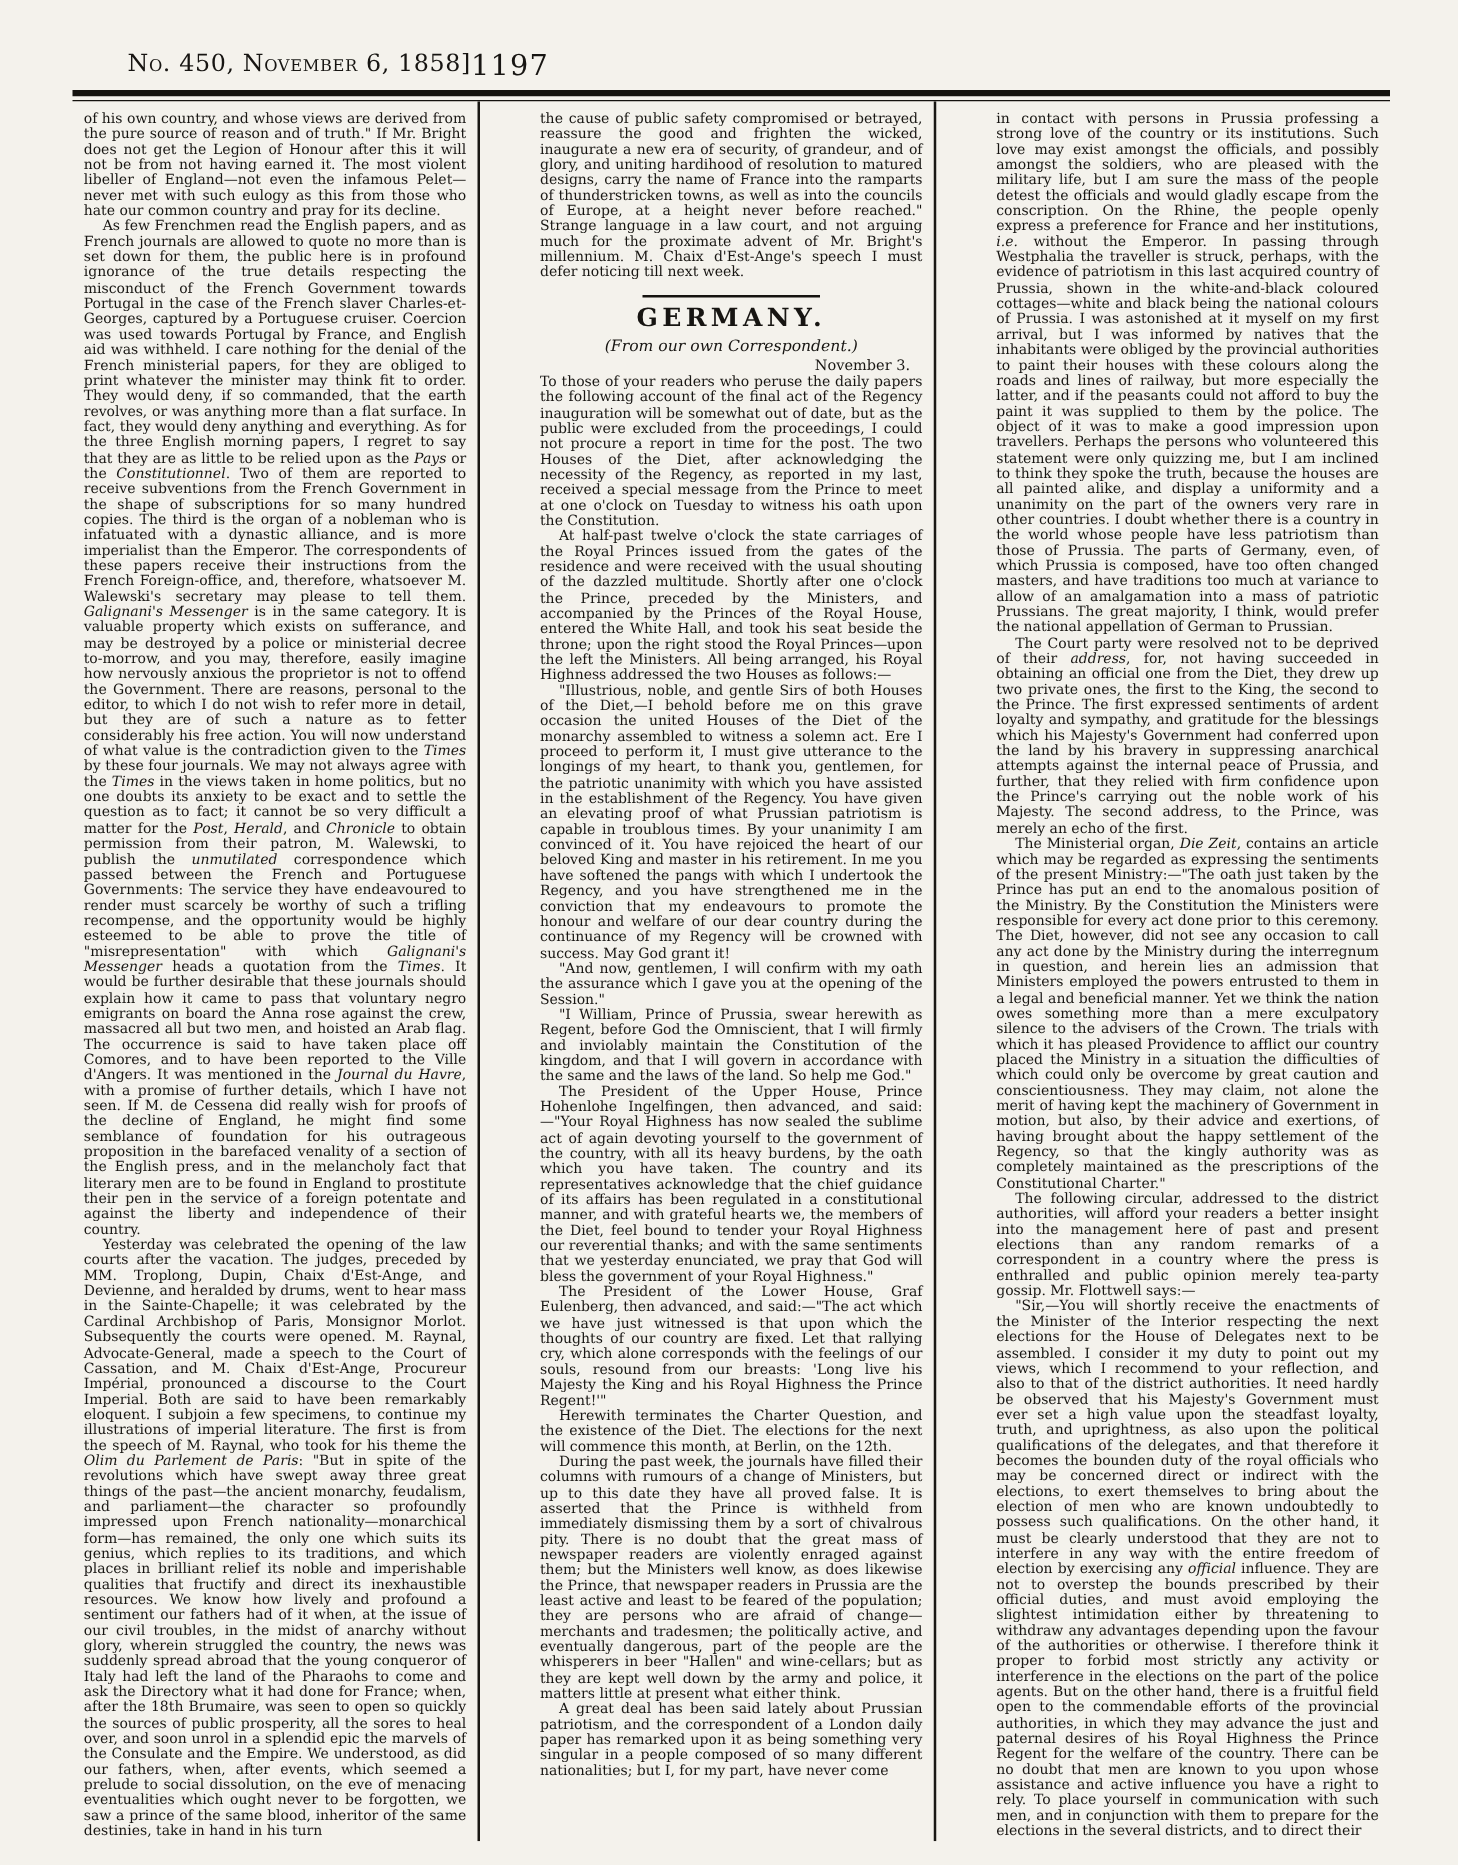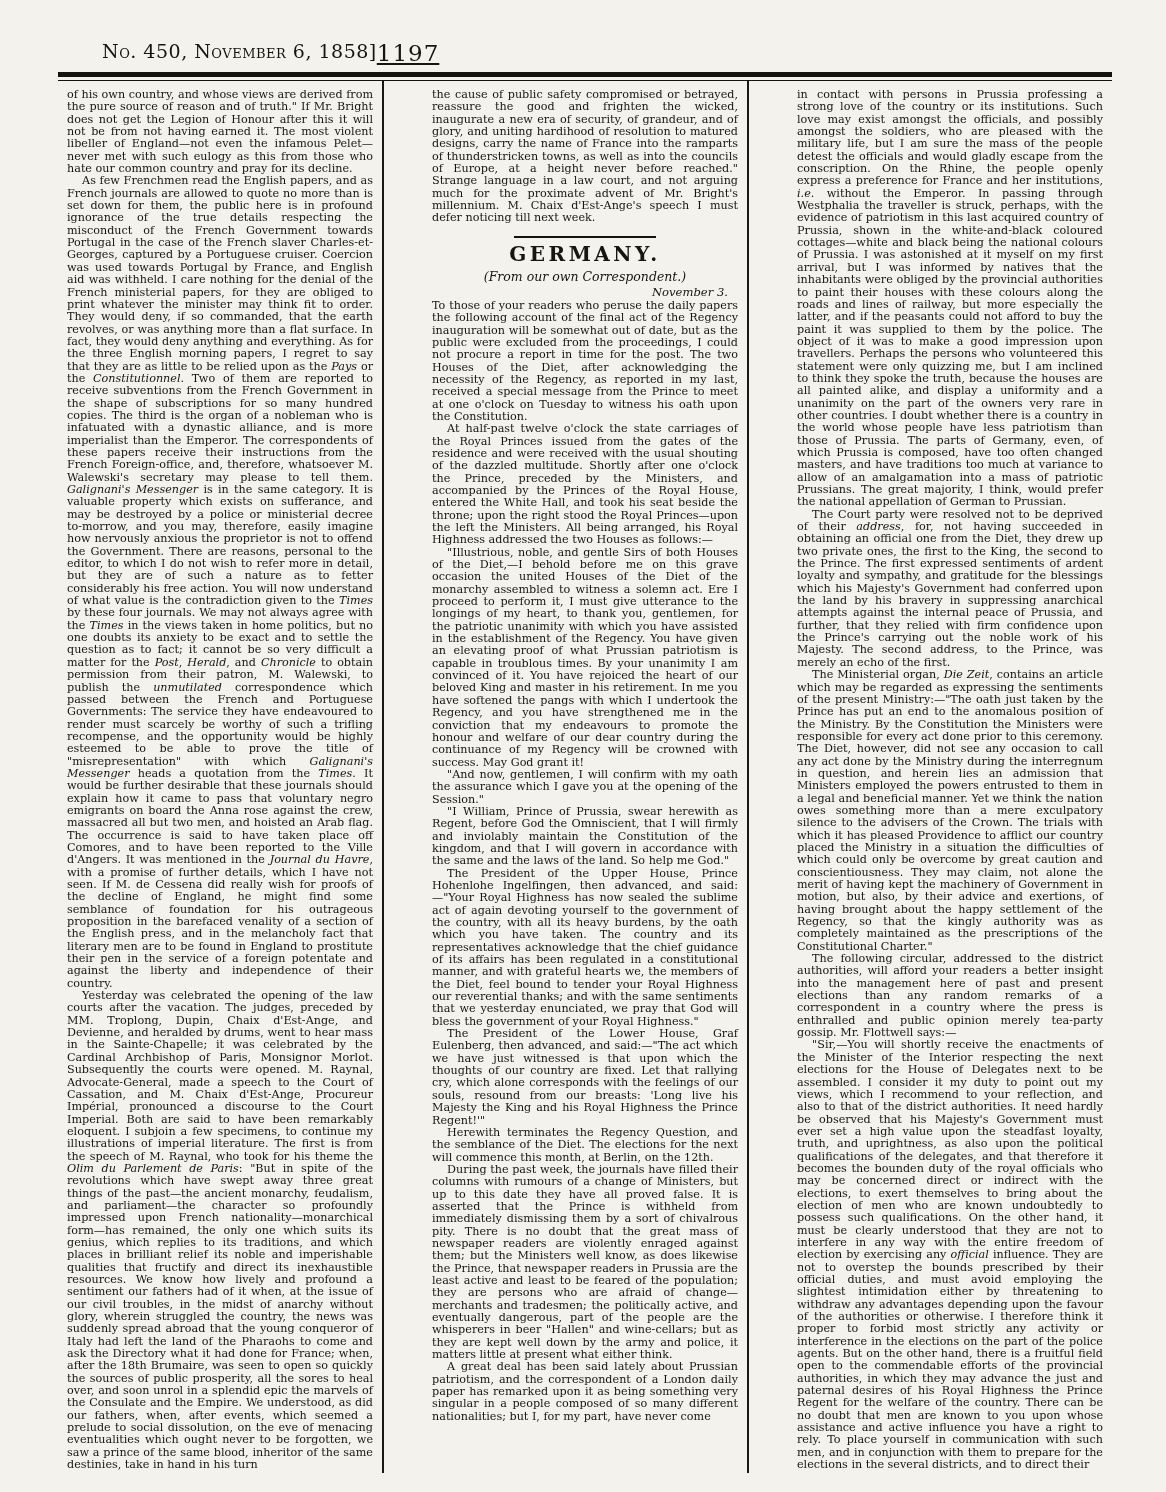--- a/index.html
+++ b/index.html
@@ -11,21 +11,21 @@
     position:relative;
   }
   .sheet{width:1166px;height:1492px;position:relative;}
   .header{
     display:flex;align-items:flex-start;
     padding:40px 56px 6px 62px;
     margin-left:40px;
   }
   .issue{font-size:19px;font-variant:small-caps;letter-spacing:0.5px;white-space:nowrap;}
   .masthead{flex:1;text-align:center;font-weight:bold;font-size:25px;letter-spacing:8px;word-spacing:22px;white-space:nowrap;}
-  .pageno{font-size:23px;letter-spacing:1px;text-decoration:underline;}
+  .pageno{font-size:23px;letter-spacing:1px;}
   .header-rule{
     margin:0 54px 0 58px;
     border-top:5px solid #15130f;
     border-bottom:1px solid #15130f;
     height:3px;
   }
   .columns{
     display:flex;
     margin:0 54px 0 58px;
     height:1392px;
@@ -45,21 +45,21 @@
   .section-rule{
     width:142px;border:0;border-top:2px solid #15130f;
     margin:11px auto 10px auto;
   }
   .section-heading{
     margin:2px 0 7px 0;
     text-align:center;
     font-size:20px;font-weight:bold;letter-spacing:3.5px;
   }
   .byline{text-align:center;font-style:italic;font-size:12.5px;margin:11px 0 3px 0;}
-  .dateline{text-align:right;font-size:11.6px;padding-right:10px;margin:0 0 1px 0;font-style:italic;}
+  .dateline{text-align:right;font-size:11.6px;padding-right:10px;margin:0 0 1px 0;}
 </style>
 </head>
 <body>
 
 <div class="sheet">
   <div class="header">
     <span class="issue">No. 450, November 6, 1858]</span>
     <span class="pageno">1197</span>
   </div>
   <div class="header-rule"></div>
@@ -75,21 +75,21 @@
         <h2 class="section-heading">GERMANY.</h2>
         <div class="byline">(From our own Correspondent.)</div>
         <div class="dateline">November 3.</div>
         <p class="para">To those of your readers who peruse the daily papers the following account of the final act of the Regency inauguration will be somewhat out of date, but as the public were excluded from the proceedings, I could not procure a report in time for the post. The two Houses of the Diet, after acknowledging the necessity of the Regency, as reported in my last, received a special message from the Prince to meet at one o'clock on Tuesday to witness his oath upon the Constitution.</p>
         <p class="para indent">At half-past twelve o'clock the state carriages of the Royal Princes issued from the gates of the residence and were received with the usual shouting of the dazzled multitude. Shortly after one o'clock the Prince, preceded by the Ministers, and accompanied by the Princes of the Royal House, entered the White Hall, and took his seat beside the throne; upon the right stood the Royal Princes—upon the left the Ministers. All being arranged, his Royal Highness addressed the two Houses as follows:—</p>
         <p class="para indent">"Illustrious, noble, and gentle Sirs of both Houses of the Diet,—I behold before me on this grave occasion the united Houses of the Diet of the monarchy assembled to witness a solemn act. Ere I proceed to perform it, I must give utterance to the longings of my heart, to thank you, gentlemen, for the patriotic unanimity with which you have assisted in the establishment of the Regency. You have given an elevating proof of what Prussian patriotism is capable in troublous times. By your unanimity I am convinced of it. You have rejoiced the heart of our beloved King and master in his retirement. In me you have softened the pangs with which I undertook the Regency, and you have strengthened me in the conviction that my endeavours to promote the honour and welfare of our dear country during the continuance of my Regency will be crowned with success. May God grant it!</p>
         <p class="para indent">"And now, gentlemen, I will confirm with my oath the assurance which I gave you at the opening of the Session."</p>
         <p class="para indent">"I William, Prince of Prussia, swear herewith as Regent, before God the Omniscient, that I will firmly and inviolably maintain the Constitution of the kingdom, and that I will govern in accordance with the same and the laws of the land. So help me God."</p>
         <p class="para indent">The President of the Upper House, Prince Hohenlohe Ingelfingen, then advanced, and said:—"Your Royal Highness has now sealed the sublime act of again devoting yourself to the government of the country, with all its heavy burdens, by the oath which you have taken. The country and its representatives acknowledge that the chief guidance of its affairs has been regulated in a constitutional manner, and with grateful hearts we, the members of the Diet, feel bound to tender your Royal Highness our reverential thanks; and with the same sentiments that we yesterday enunciated, we pray that God will bless the government of your Royal Highness."</p>
         <p class="para indent">The President of the Lower House, Graf Eulenberg, then advanced, and said:—"The act which we have just witnessed is that upon which the thoughts of our country are fixed. Let that rallying cry, which alone corresponds with the feelings of our souls, resound from our breasts: 'Long live his Majesty the King and his Royal Highness the Prince Regent!'"</p>
-        <p class="para indent">Herewith terminates the Regency Question, and the semblance of the Diet. The elections for the next will commence this month, at Berlin, on the 12th.</p>
+        <p class="para indent">Herewith terminates the Charter Question, and the existence of the Diet. The elections for the next will commence this month, at Berlin, on the 12th.</p>
         <p class="para indent">During the past week, the journals have filled their columns with rumours of a change of Ministers, but up to this date they have all proved false. It is asserted that the Prince is withheld from immediately dismissing them by a sort of chivalrous pity. There is no doubt that the great mass of newspaper readers are violently enraged against them; but the Ministers well know, as does likewise the Prince, that newspaper readers in Prussia are the least active and least to be feared of the population; they are persons who are afraid of change—merchants and tradesmen; the politically active, and eventually dangerous, part of the people are the whisperers in beer "Hallen" and wine-cellars; but as they are kept well down by the army and police, it matters little at present what either think.</p>
         <p class="para indent">A great deal has been said lately about Prussian patriotism, and the correspondent of a London daily paper has remarked upon it as being something very singular in a people composed of so many different nationalities; but I, for my part, have never come</p>
       </div>
     <div class="column">
         <p class="para">in contact with persons in Prussia professing a strong love of the country or its institutions. Such love may exist amongst the officials, and possibly amongst the soldiers, who are pleased with the military life, but I am sure the mass of the people detest the officials and would gladly escape from the conscription. On the Rhine, the people openly express a preference for France and her institutions, <i>i.e.</i> without the Emperor. In passing through Westphalia the traveller is struck, perhaps, with the evidence of patriotism in this last acquired country of Prussia, shown in the white-and-black coloured cottages—white and black being the national colours of Prussia. I was astonished at it myself on my first arrival, but I was informed by natives that the inhabitants were obliged by the provincial authorities to paint their houses with these colours along the roads and lines of railway, but more especially the latter, and if the peasants could not afford to buy the paint it was supplied to them by the police. The object of it was to make a good impression upon travellers. Perhaps the persons who volunteered this statement were only quizzing me, but I am inclined to think they spoke the truth, because the houses are all painted alike, and display a uniformity and a unanimity on the part of the owners very rare in other countries. I doubt whether there is a country in the world whose people have less patriotism than those of Prussia. The parts of Germany, even, of which Prussia is composed, have too often changed masters, and have traditions too much at variance to allow of an amalgamation into a mass of patriotic Prussians. The great majority, I think, would prefer the national appellation of German to Prussian.</p>
         <p class="para indent">The Court party were resolved not to be deprived of their <i>address</i>, for, not having succeeded in obtaining an official one from the Diet, they drew up two private ones, the first to the King, the second to the Prince. The first expressed sentiments of ardent loyalty and sympathy, and gratitude for the blessings which his Majesty's Government had conferred upon the land by his bravery in suppressing anarchical attempts against the internal peace of Prussia, and further, that they relied with firm confidence upon the Prince's carrying out the noble work of his Majesty. The second address, to the Prince, was merely an echo of the first.</p>
         <p class="para indent">The Ministerial organ, <i>Die Zeit</i>, contains an article which may be regarded as expressing the sentiments of the present Ministry:—"The oath just taken by the Prince has put an end to the anomalous position of the Ministry. By the Constitution the Ministers were responsible for every act done prior to this ceremony. The Diet, however, did not see any occasion to call any act done by the Ministry during the interregnum in question, and herein lies an admission that Ministers employed the powers entrusted to them in a legal and beneficial manner. Yet we think the nation owes something more than a mere exculpatory silence to the advisers of the Crown. The trials with which it has pleased Providence to afflict our country placed the Ministry in a situation the difficulties of which could only be overcome by great caution and conscientiousness. They may claim, not alone the merit of having kept the machinery of Government in motion, but also, by their advice and exertions, of having brought about the happy settlement of the Regency, so that the kingly authority was as completely maintained as the prescriptions of the Constitutional Charter."</p>
         <p class="para indent">The following circular, addressed to the district authorities, will afford your readers a better insight into the management here of past and present elections than any random remarks of a correspondent in a country where the press is enthralled and public opinion merely tea-party gossip. Mr. Flottwell says:—</p>
         <p class="para indent">"Sir,—You will shortly receive the enactments of the Minister of the Interior respecting the next elections for the House of Delegates next to be assembled. I consider it my duty to point out my views, which I recommend to your reflection, and also to that of the district authorities. It need hardly be observed that his Majesty's Government must ever set a high value upon the steadfast loyalty, truth, and uprightness, as also upon the political qualifications of the delegates, and that therefore it becomes the bounden duty of the royal officials who may be concerned direct or indirect with the elections, to exert themselves to bring about the election of men who are known undoubtedly to possess such qualifications. On the other hand, it must be clearly understood that they are not to interfere in any way with the entire freedom of election by exercising any <i>official</i> influence. They are not to overstep the bounds prescribed by their official duties, and must avoid employing the slightest intimidation either by threatening to withdraw any advantages depending upon the favour of the authorities or otherwise. I therefore think it proper to forbid most strictly any activity or interference in the elections on the part of the police agents. But on the other hand, there is a fruitful field open to the commendable efforts of the provincial authorities, in which they may advance the just and paternal desires of his Royal Highness the Prince Regent for the welfare of the country. There can be no doubt that men are known to you upon whose assistance and active influence you have a right to rely. To place yourself in communication with such men, and in conjunction with them to prepare for the elections in the several districts, and to direct their</p>
       </div>

